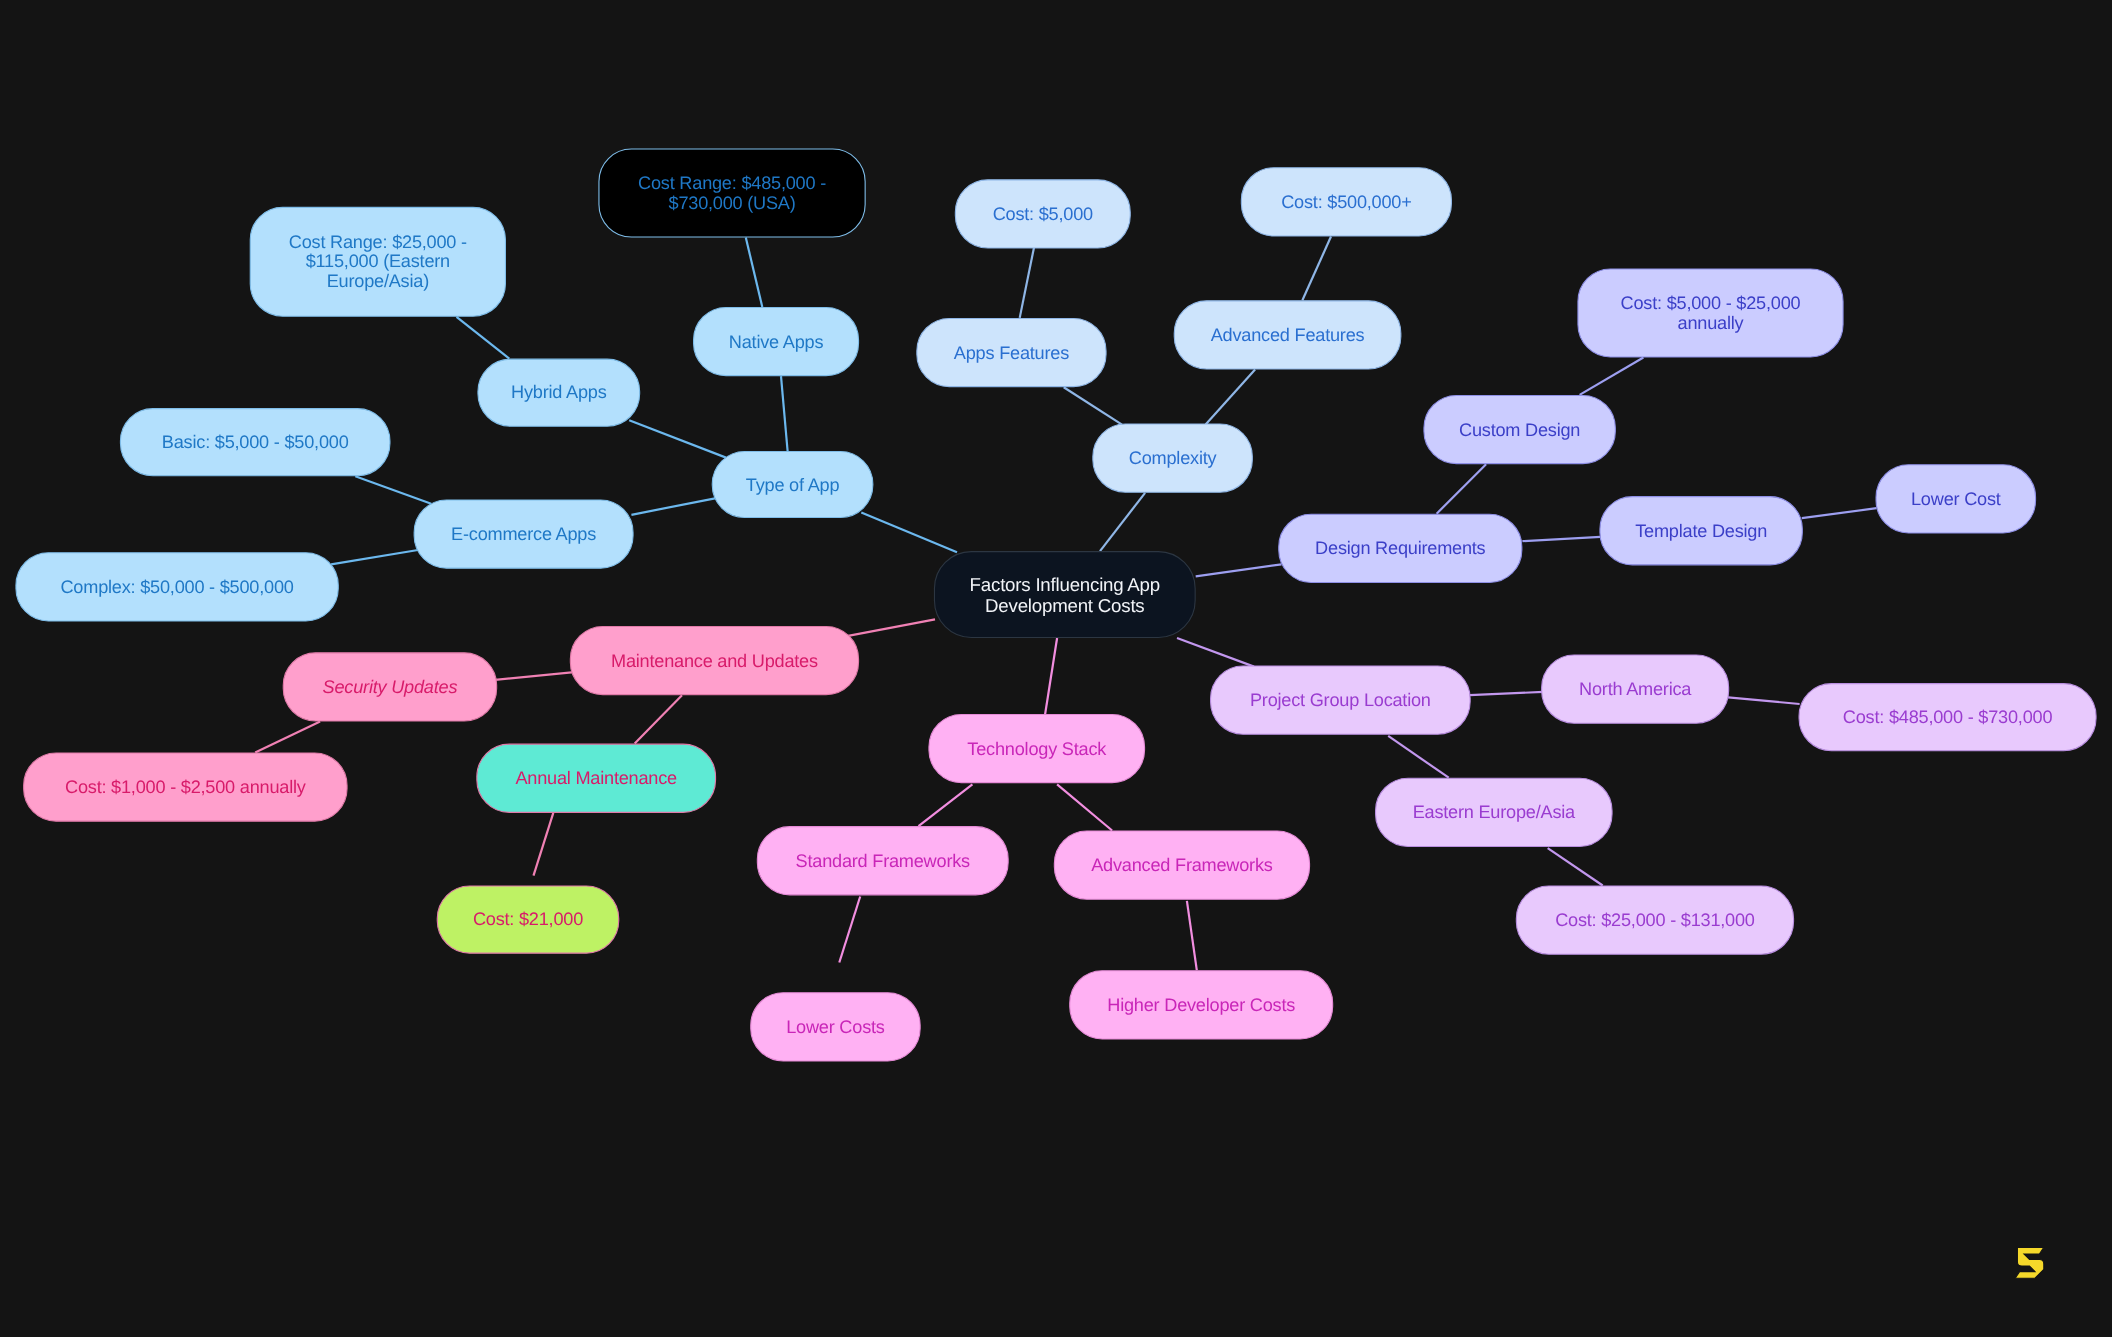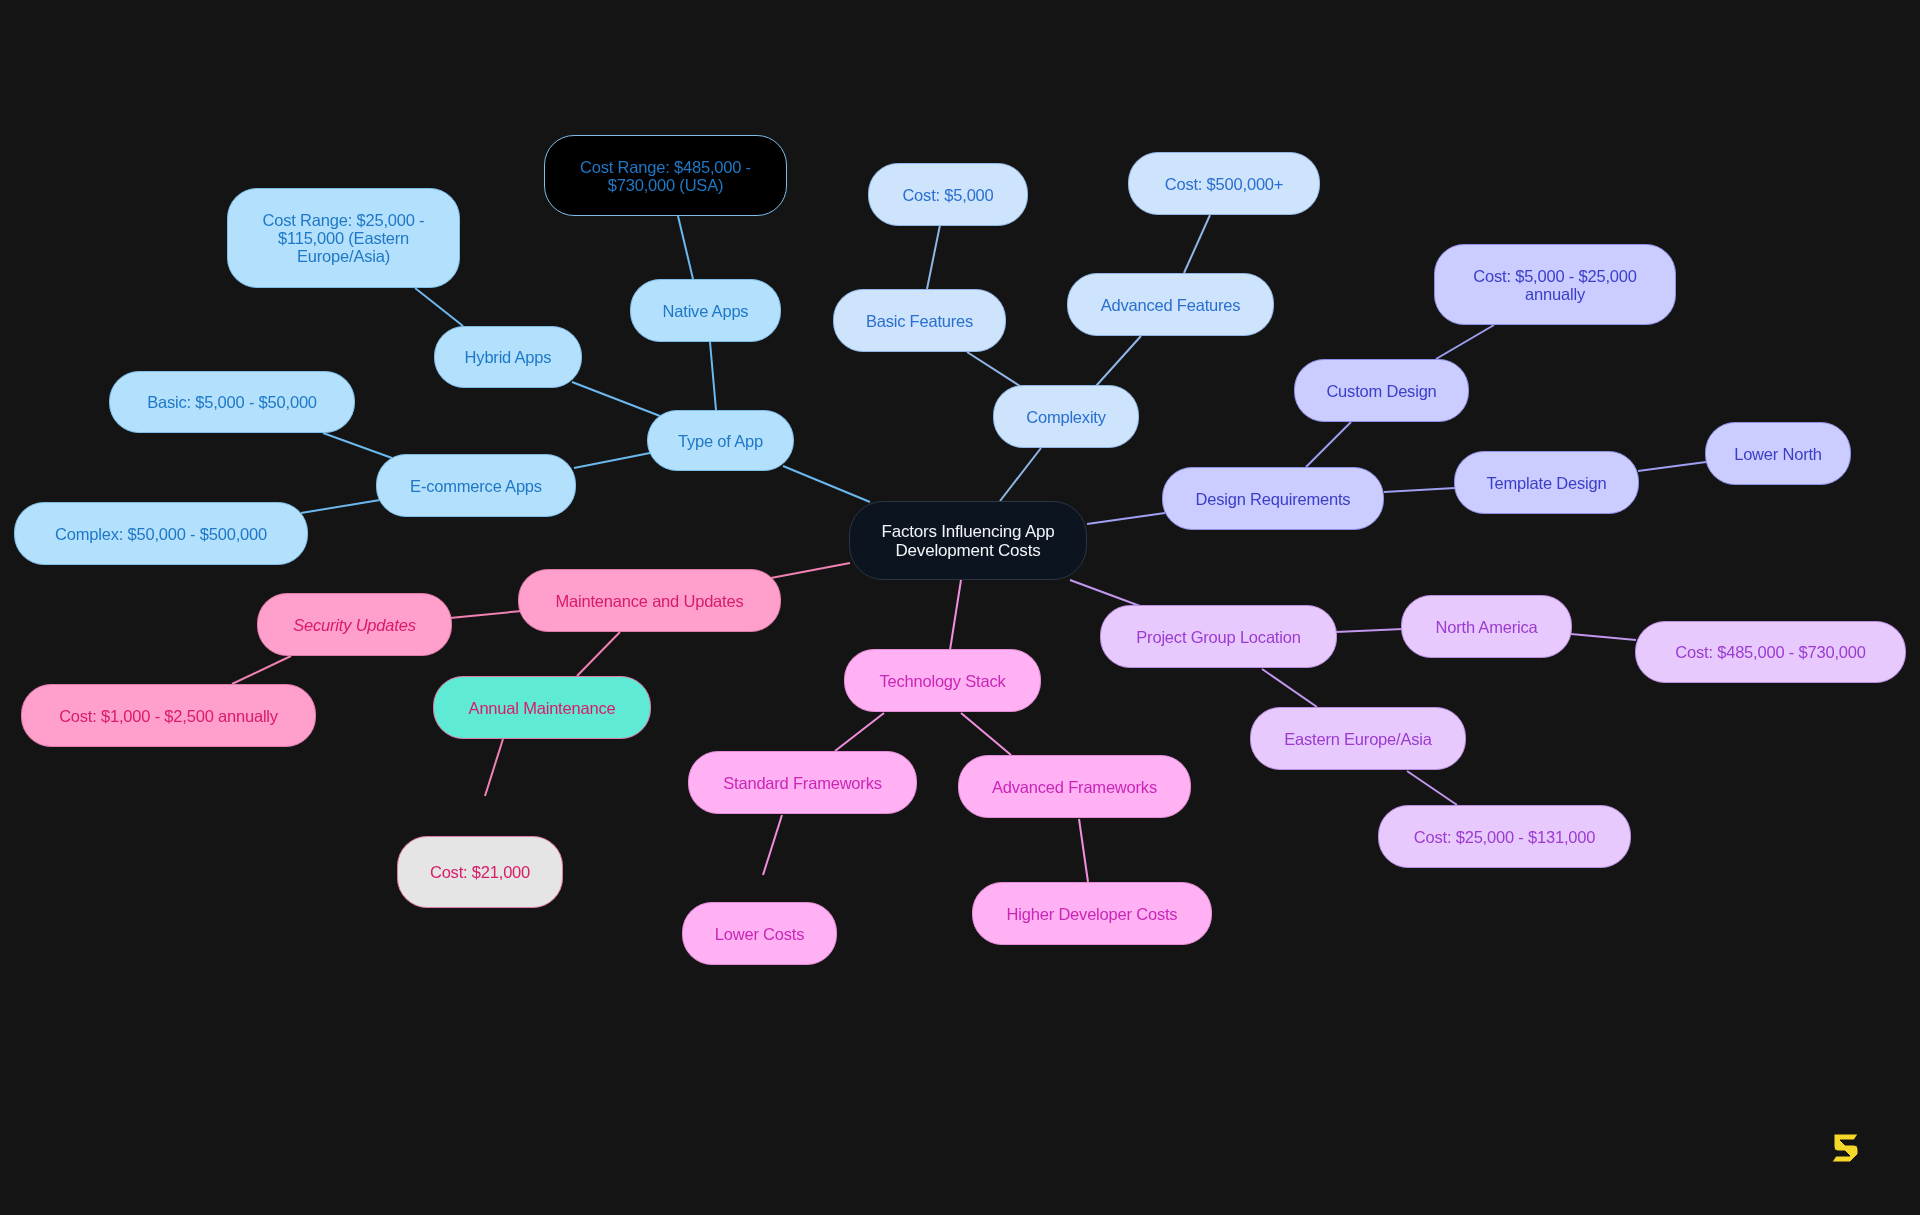--- a/index.html
+++ b/index.html
@@ -80,21 +80,21 @@
     <div class="node" style="left: 109px; top: 371px; width: 246px; height: 62px; background: rgb(179, 224, 253); border-color: rgb(127, 189, 233); color: rgb(31, 120, 198);">
       <span>Basic: $5,000 - $50,000</span>
     </div>
     <div class="node" style="left: 14px; top: 502px; width: 294px; height: 63px; background: rgb(179, 224, 253); border-color: rgb(127, 189, 233); color: rgb(31, 120, 198);">
       <span>Complex: $50,000 - $500,000</span>
     </div>
     <div class="node" style="left: 993px; top: 385px; width: 146px; height: 63px; background: rgb(205, 228, 252); border-color: rgb(143, 182, 230); color: rgb(42, 111, 208);">
       <span>Complexity</span>
     </div>
     <div class="node" style="left: 833px; top: 289px; width: 173px; height: 63px; background: rgb(205, 228, 252); border-color: rgb(143, 182, 230); color: rgb(42, 111, 208);">
-      <span>Basic Features</span>
+      <span>Apps Features</span>
     </div>
     <div class="node" style="left: 868px; top: 163px; width: 160px; height: 63px; background: rgb(205, 228, 252); border-color: rgb(143, 182, 230); color: rgb(42, 111, 208);">
       <span>Cost: $5,000</span>
     </div>
     <div class="node" style="left: 1067px; top: 273px; width: 207px; height: 63px; background: rgb(205, 228, 252); border-color: rgb(143, 182, 230); color: rgb(42, 111, 208);">
       <span>Advanced Features</span>
     </div>
     <div class="node" style="left: 1128px; top: 152px; width: 192px; height: 63px; background: rgb(205, 228, 252); border-color: rgb(143, 182, 230); color: rgb(42, 111, 208); justify-content: center;">
       <span>Cost: $500,000+</span>
     </div>
@@ -104,21 +104,21 @@
     <div class="node" style="left: 1294px; top: 359px; width: 175px; height: 63px; background: rgb(203, 204, 255); border-color: rgb(142, 143, 230); color: rgb(59, 63, 200);">
       <span>Custom Design</span>
     </div>
     <div class="node" style="left: 1434px; top: 244px; width: 242px; height: 81px; background: rgb(203, 204, 255); border-color: rgb(142, 143, 230); color: rgb(59, 63, 200);">
       <span>Cost: $5,000 - $25,000 annually</span>
     </div>
     <div class="node" style="left: 1454px; top: 451px; width: 185px; height: 63px; background: rgb(203, 204, 255); border-color: rgb(142, 143, 230); color: rgb(59, 63, 200);">
       <span>Template Design</span>
     </div>
     <div class="node" style="left: 1705px; top: 422px; width: 146px; height: 63px; background: rgb(203, 204, 255); border-color: rgb(142, 143, 230); color: rgb(59, 63, 200);">
-      <span>Lower North</span>
+      <span>Lower Cost</span>
     </div>
     <div class="node" style="left: 1100px; top: 605px; width: 237px; height: 63px; background: rgb(232, 201, 253); border-color: rgb(185, 142, 224); color: rgb(154, 60, 208);">
       <span>Project Group Location</span>
     </div>
     <div class="node" style="left: 1401px; top: 595px; width: 171px; height: 63px; background: rgb(232, 201, 253); border-color: rgb(185, 142, 224); color: rgb(154, 60, 208);">
       <span>North America</span>
     </div>
     <div class="node" style="left: 1635px; top: 621px; width: 271px; height: 62px; background: rgb(232, 201, 253); border-color: rgb(185, 142, 224); color: rgb(154, 60, 208);">
       <span>Cost: $485,000 - $730,000</span>
     </div>
@@ -148,20 +148,20 @@
     </div>
     <div class="node" style="left: 257px; top: 593px; width: 195px; height: 63px; background: rgb(255, 159, 204); border-color: rgb(224, 122, 168); color: rgb(216, 27, 106); font-style: italic;">
       <span>Security Updates</span>
     </div>
     <div class="node" style="left: 21px; top: 684px; width: 295px; height: 63px; background: rgb(255, 159, 204); border-color: rgb(224, 122, 168); color: rgb(216, 27, 106); justify-content: center;">
       <span>Cost: $1,000 - $2,500 annually</span>
     </div>
     <div class="node" style="left: 433px; top: 676px; width: 218px; height: 63px; background: #5eead4; border-color: rgb(224, 122, 168); color: rgb(216, 27, 106);">
       <span>Annual Maintenance</span>
     </div>
-    <div class="node" style="left: 397px; top: 836px; width: 166px; height: 72px; background: #e5e5e5; border-color: rgb(224, 122, 168); color: rgb(216, 27, 106);">
+    <div class="node" style="left: 397px; top: 805px; width: 166px; height: 62px; background: #bef264; border-color: rgb(224, 122, 168); color: rgb(216, 27, 106);">
       <span>Cost: $21,000</span>
     </div>
   </div>
 
 <svg id="logo" viewBox="0 0 34 32" xmlns="http://www.w3.org/2000/svg">
   <path d="M6 2 H30 L26 8 H12 L17 13 H26 Q30 13 30 17 V22 L22 30 H4 L8 24 H22 L17 19 H10 Q6 19 6 15 Z" fill="#f5d82a" stroke="#141414" stroke-width="1"></path>
 </svg>
 
 </body></html>

